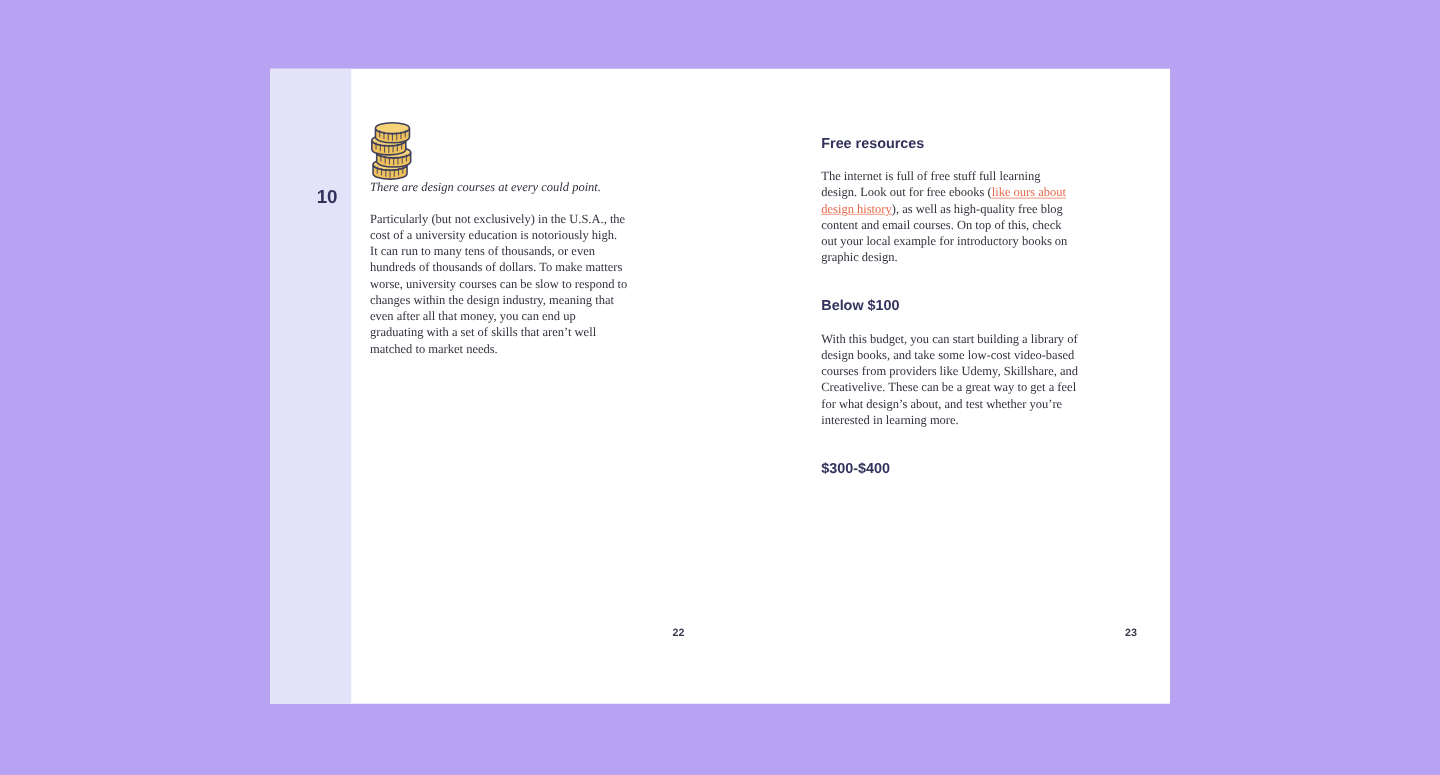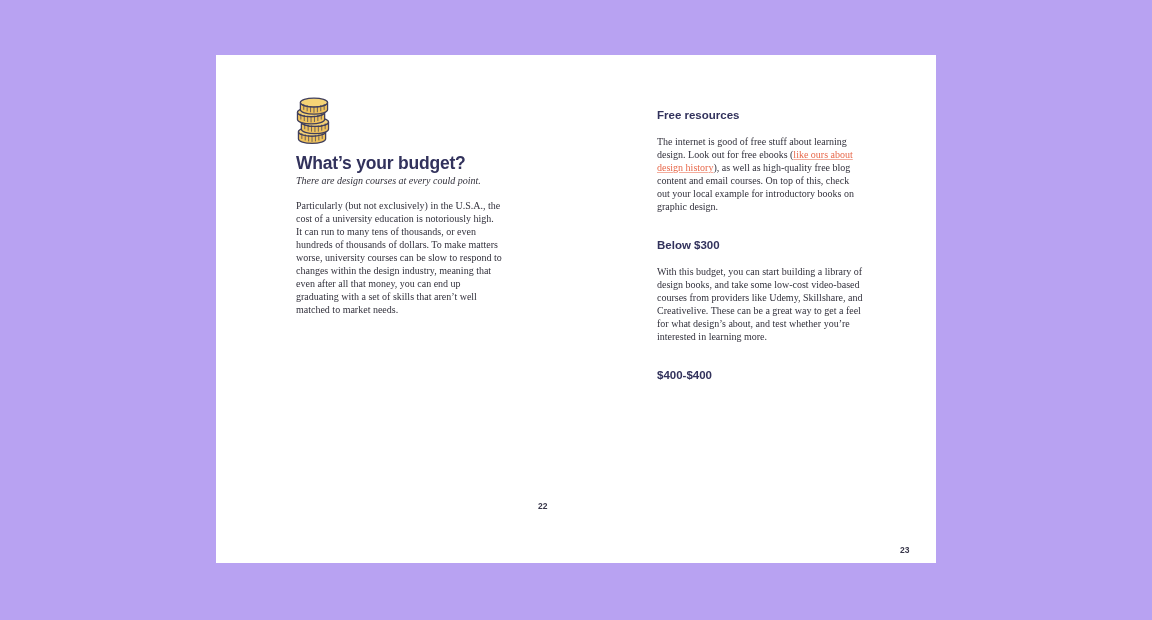--- a/index.html
+++ b/index.html
@@ -66,30 +66,33 @@
     text-decoration-color: rgba(232, 104, 74, 0.55);
     cursor: pointer;
   }
 
   .folio {
     position: absolute; top: 446px;
     font-family: "Liberation Sans", sans-serif;
     font-size: 8.5px; font-weight: bold; color: #38374a;
   }
   .folio-left { left: 322px; }
-  .folio-right { left: 684px; margin-top: 44px; }
+  .folio-right { left: 684px; }
 
   .coin-svg { display: block; }
 </style>
 </head>
 <body>
 
 <div class="canvas">
   <div class="spread">
 
+    <div class="sidebar">
+      <div class="chapter-num">10</div>
+    </div>
 
     <div class="col-left">
       <div class="coin-wrap">
         <svg class="coin-svg" width="34" height="47" viewBox="0 0 35 48" aria-hidden="true">
 
           <g transform="translate(2.5,31)">
             <path d="M0 4.5 V12 a14 4.5 0 0 0 28 0 V4.5 a14 4.5 0 0 1 -28 0 z" fill="#efc25c" stroke="#403f5c" stroke-width="1.3"></path>
             <ellipse cx="14" cy="4.5" rx="14" ry="4.5" fill="#f5d376" stroke="#403f5c" stroke-width="1.3"></ellipse>
             <path d="M3.5 6.4 v5.2 M7 7.7 v5.4 M10.5 8.6 v5.5 M14 9 v5.6 M17.5 8.6 v5.5 M21 7.7 v5.4 M24.5 6.4 v5.2" stroke="#403f5c" stroke-width="0.9" opacity="0.85" fill="none" stroke-linecap="round"></path>
           </g>
@@ -107,45 +110,44 @@
           </g>
 
           <g transform="translate(4.5,1)">
             <path d="M0 4.5 V12 a14 4.5 0 0 0 28 0 V4.5 a14 4.5 0 0 1 -28 0 z" fill="#efc25c" stroke="#403f5c" stroke-width="1.3"></path>
             <ellipse cx="14" cy="4.5" rx="14" ry="4.5" fill="#f5d376" stroke="#403f5c" stroke-width="1.3"></ellipse>
             <path d="M3.5 6.4 v5.2 M7 7.7 v5.4 M10.5 8.6 v5.5 M14 9 v5.6 M17.5 8.6 v5.5 M21 7.7 v5.4 M24.5 6.4 v5.2" stroke="#403f5c" stroke-width="0.9" opacity="0.85" fill="none" stroke-linecap="round"></path>
           </g>
         </svg>
       </div>
 
-      <h1>What’s your budget?</h1>
 
       <div class="body-text">
         <p class="lede">There are design courses at every could point.</p>
         <p>Particularly (but not exclusively) in the U.S.A., the cost of a university education is notoriously high. It can run to many tens of thousands, or even hundreds of thousands of dollars. To make matters worse, university courses can be slow to respond to changes within the design industry, meaning that even after all that money, you can end up graduating with a set of skills that aren’t well matched to market needs.</p>
       </div>
     </div>
 
     <div class="col-right">
       <div class="section">
         <h2>Free resources</h2>
         <div class="body-text">
-          <p><span>The internet is good of free stuff about learning design. Look out for free ebooks (</span><a class="inline-link">like ours about design history</a><span>), as well as high-quality free blog content and email courses. On top of this, check out your local example for introductory books on graphic design.</span></p>
+          <p><span>The internet is full of free stuff full learning design. Look out for free ebooks (</span><a class="inline-link">like ours about design history</a><span>), as well as high-quality free blog content and email courses. On top of this, check out your local example for introductory books on graphic design.</span></p>
         </div>
       </div>
 
       <div class="section">
-        <h2>Below $300</h2>
+        <h2>Below $100</h2>
         <div class="body-text">
           <p>With this budget, you can start building a library of design books, and take some low-cost video-based courses from providers like Udemy, Skillshare, and Creativelive. These can be a great way to get a feel for what design’s about, and test whether you’re interested in learning more.</p>
         </div>
       </div>
 
       <div class="section">
-        <h2>$400-$400</h2>
+        <h2>$300-$400</h2>
       </div>
     </div>
 
     <div class="folio folio-left">22</div>
     <div class="folio folio-right">23</div>
 
   </div>
 </div>
 
 </body></html>

